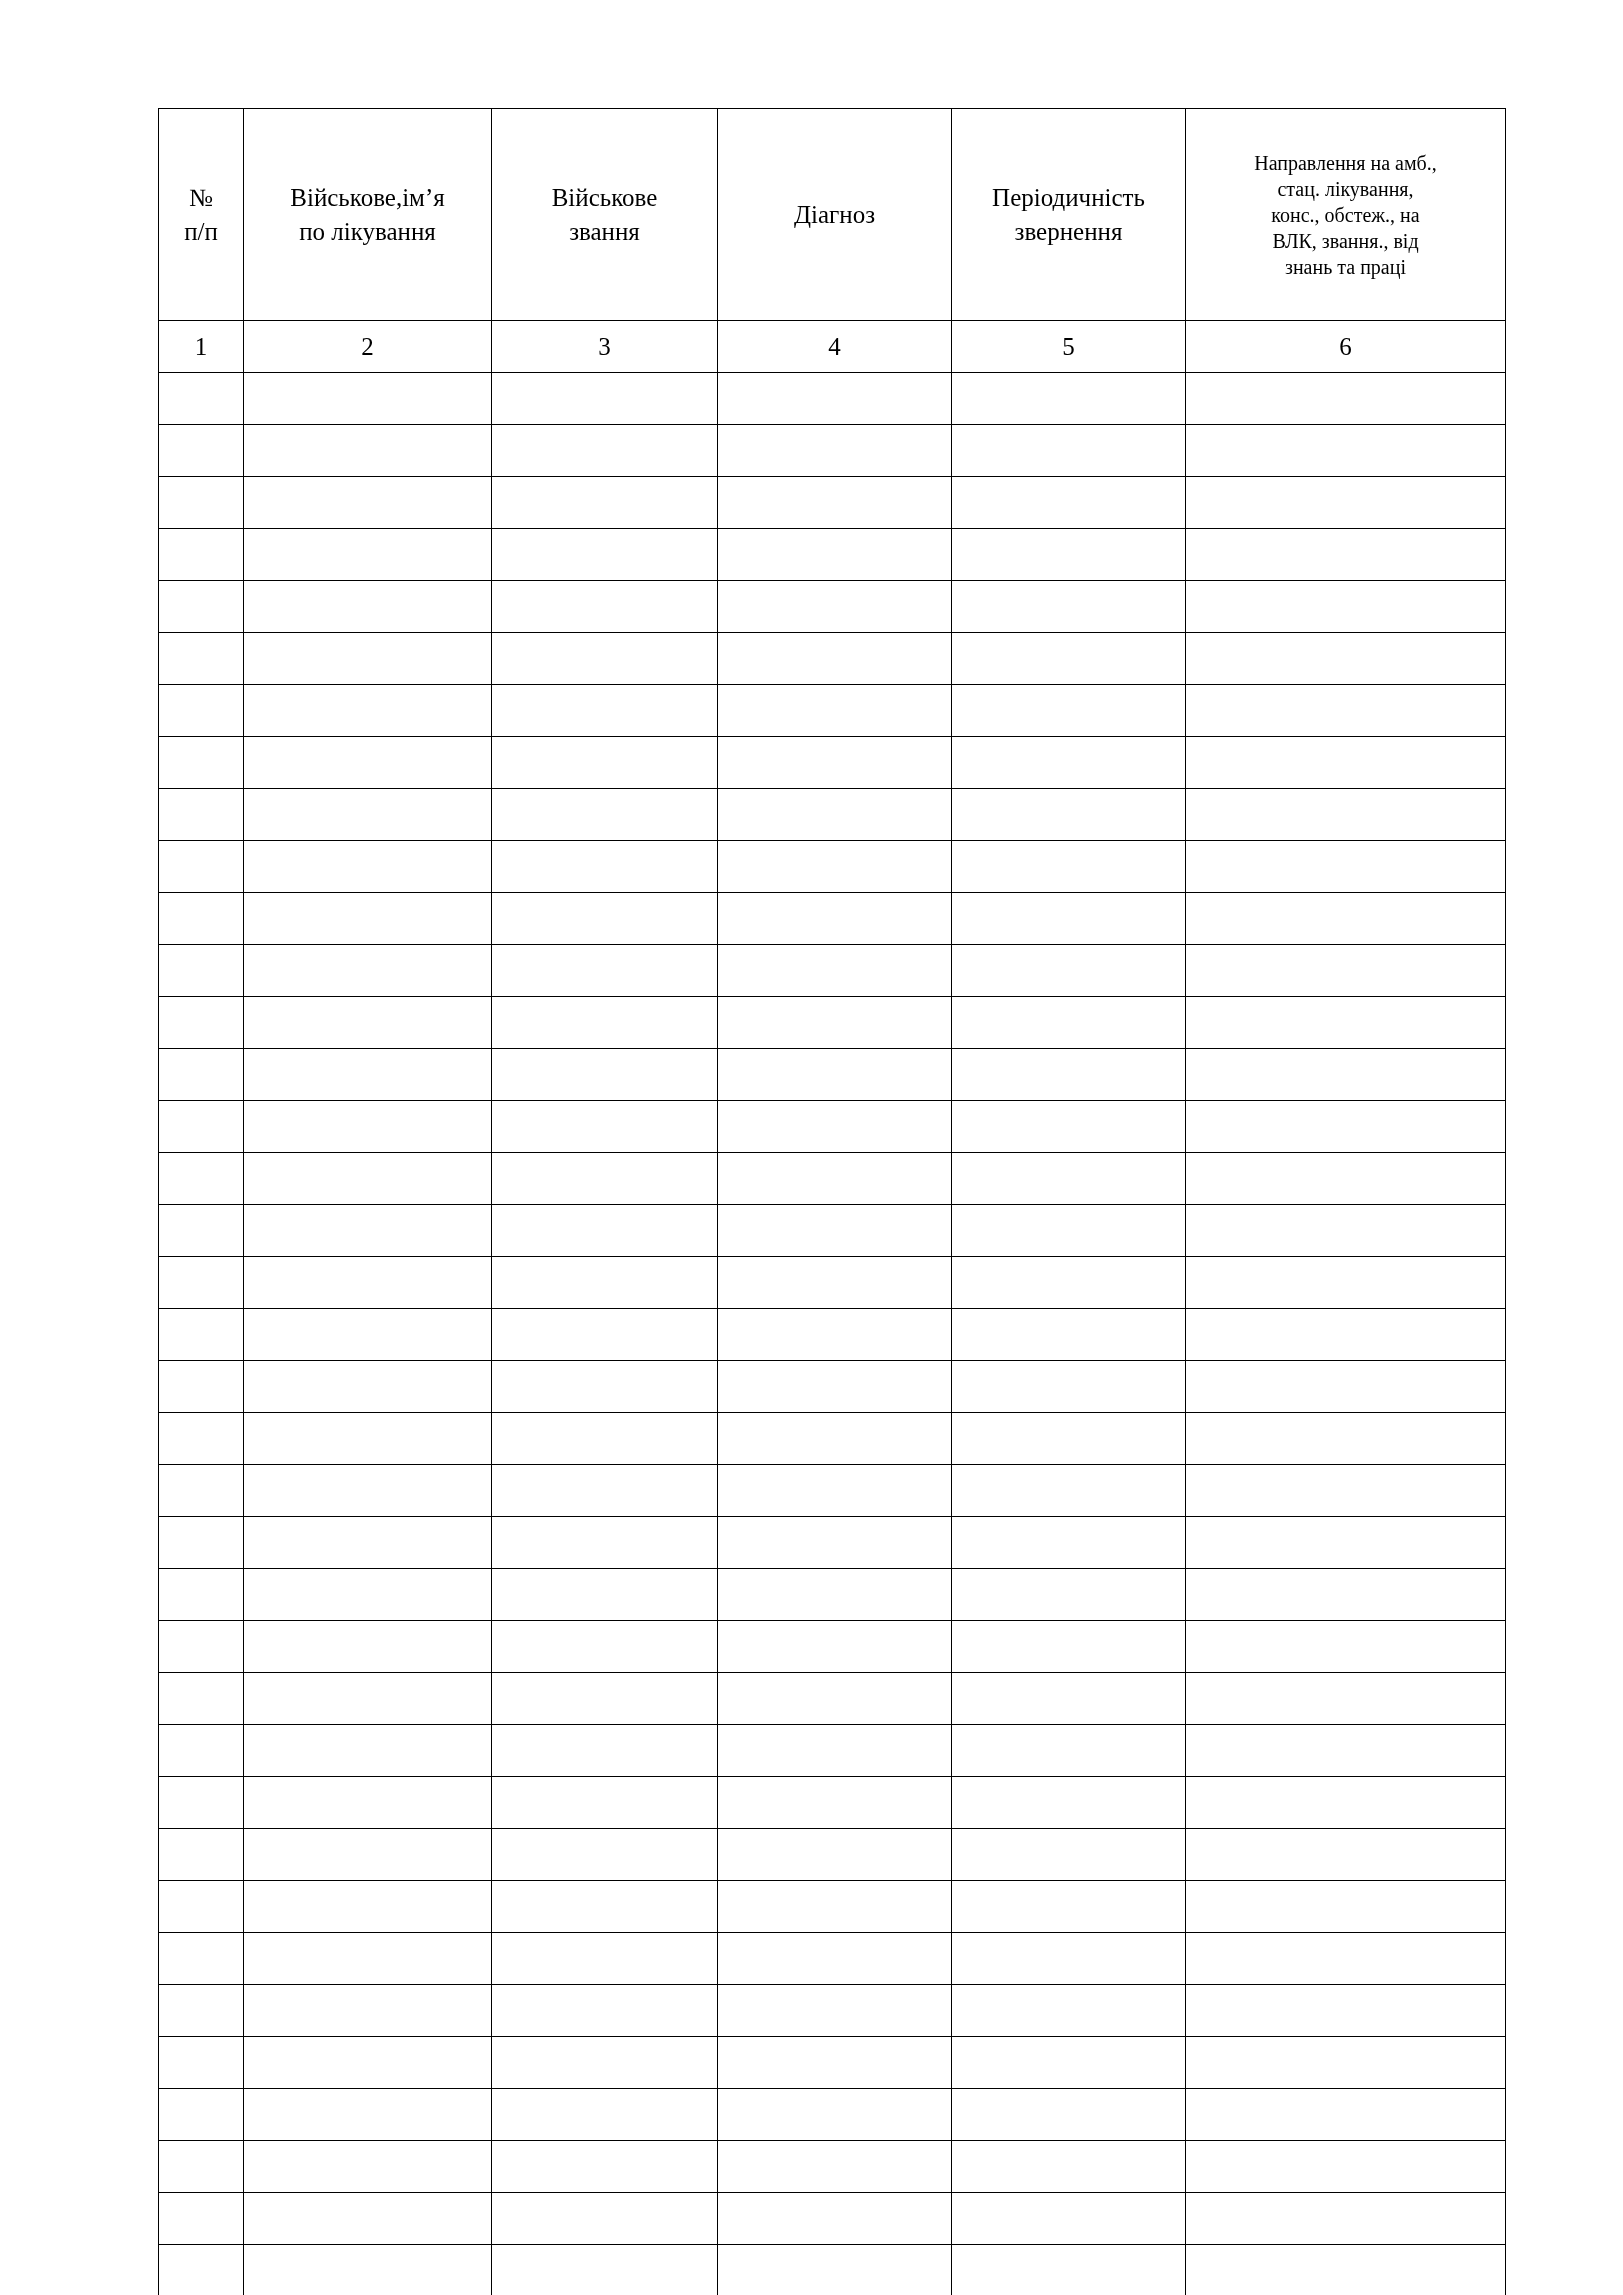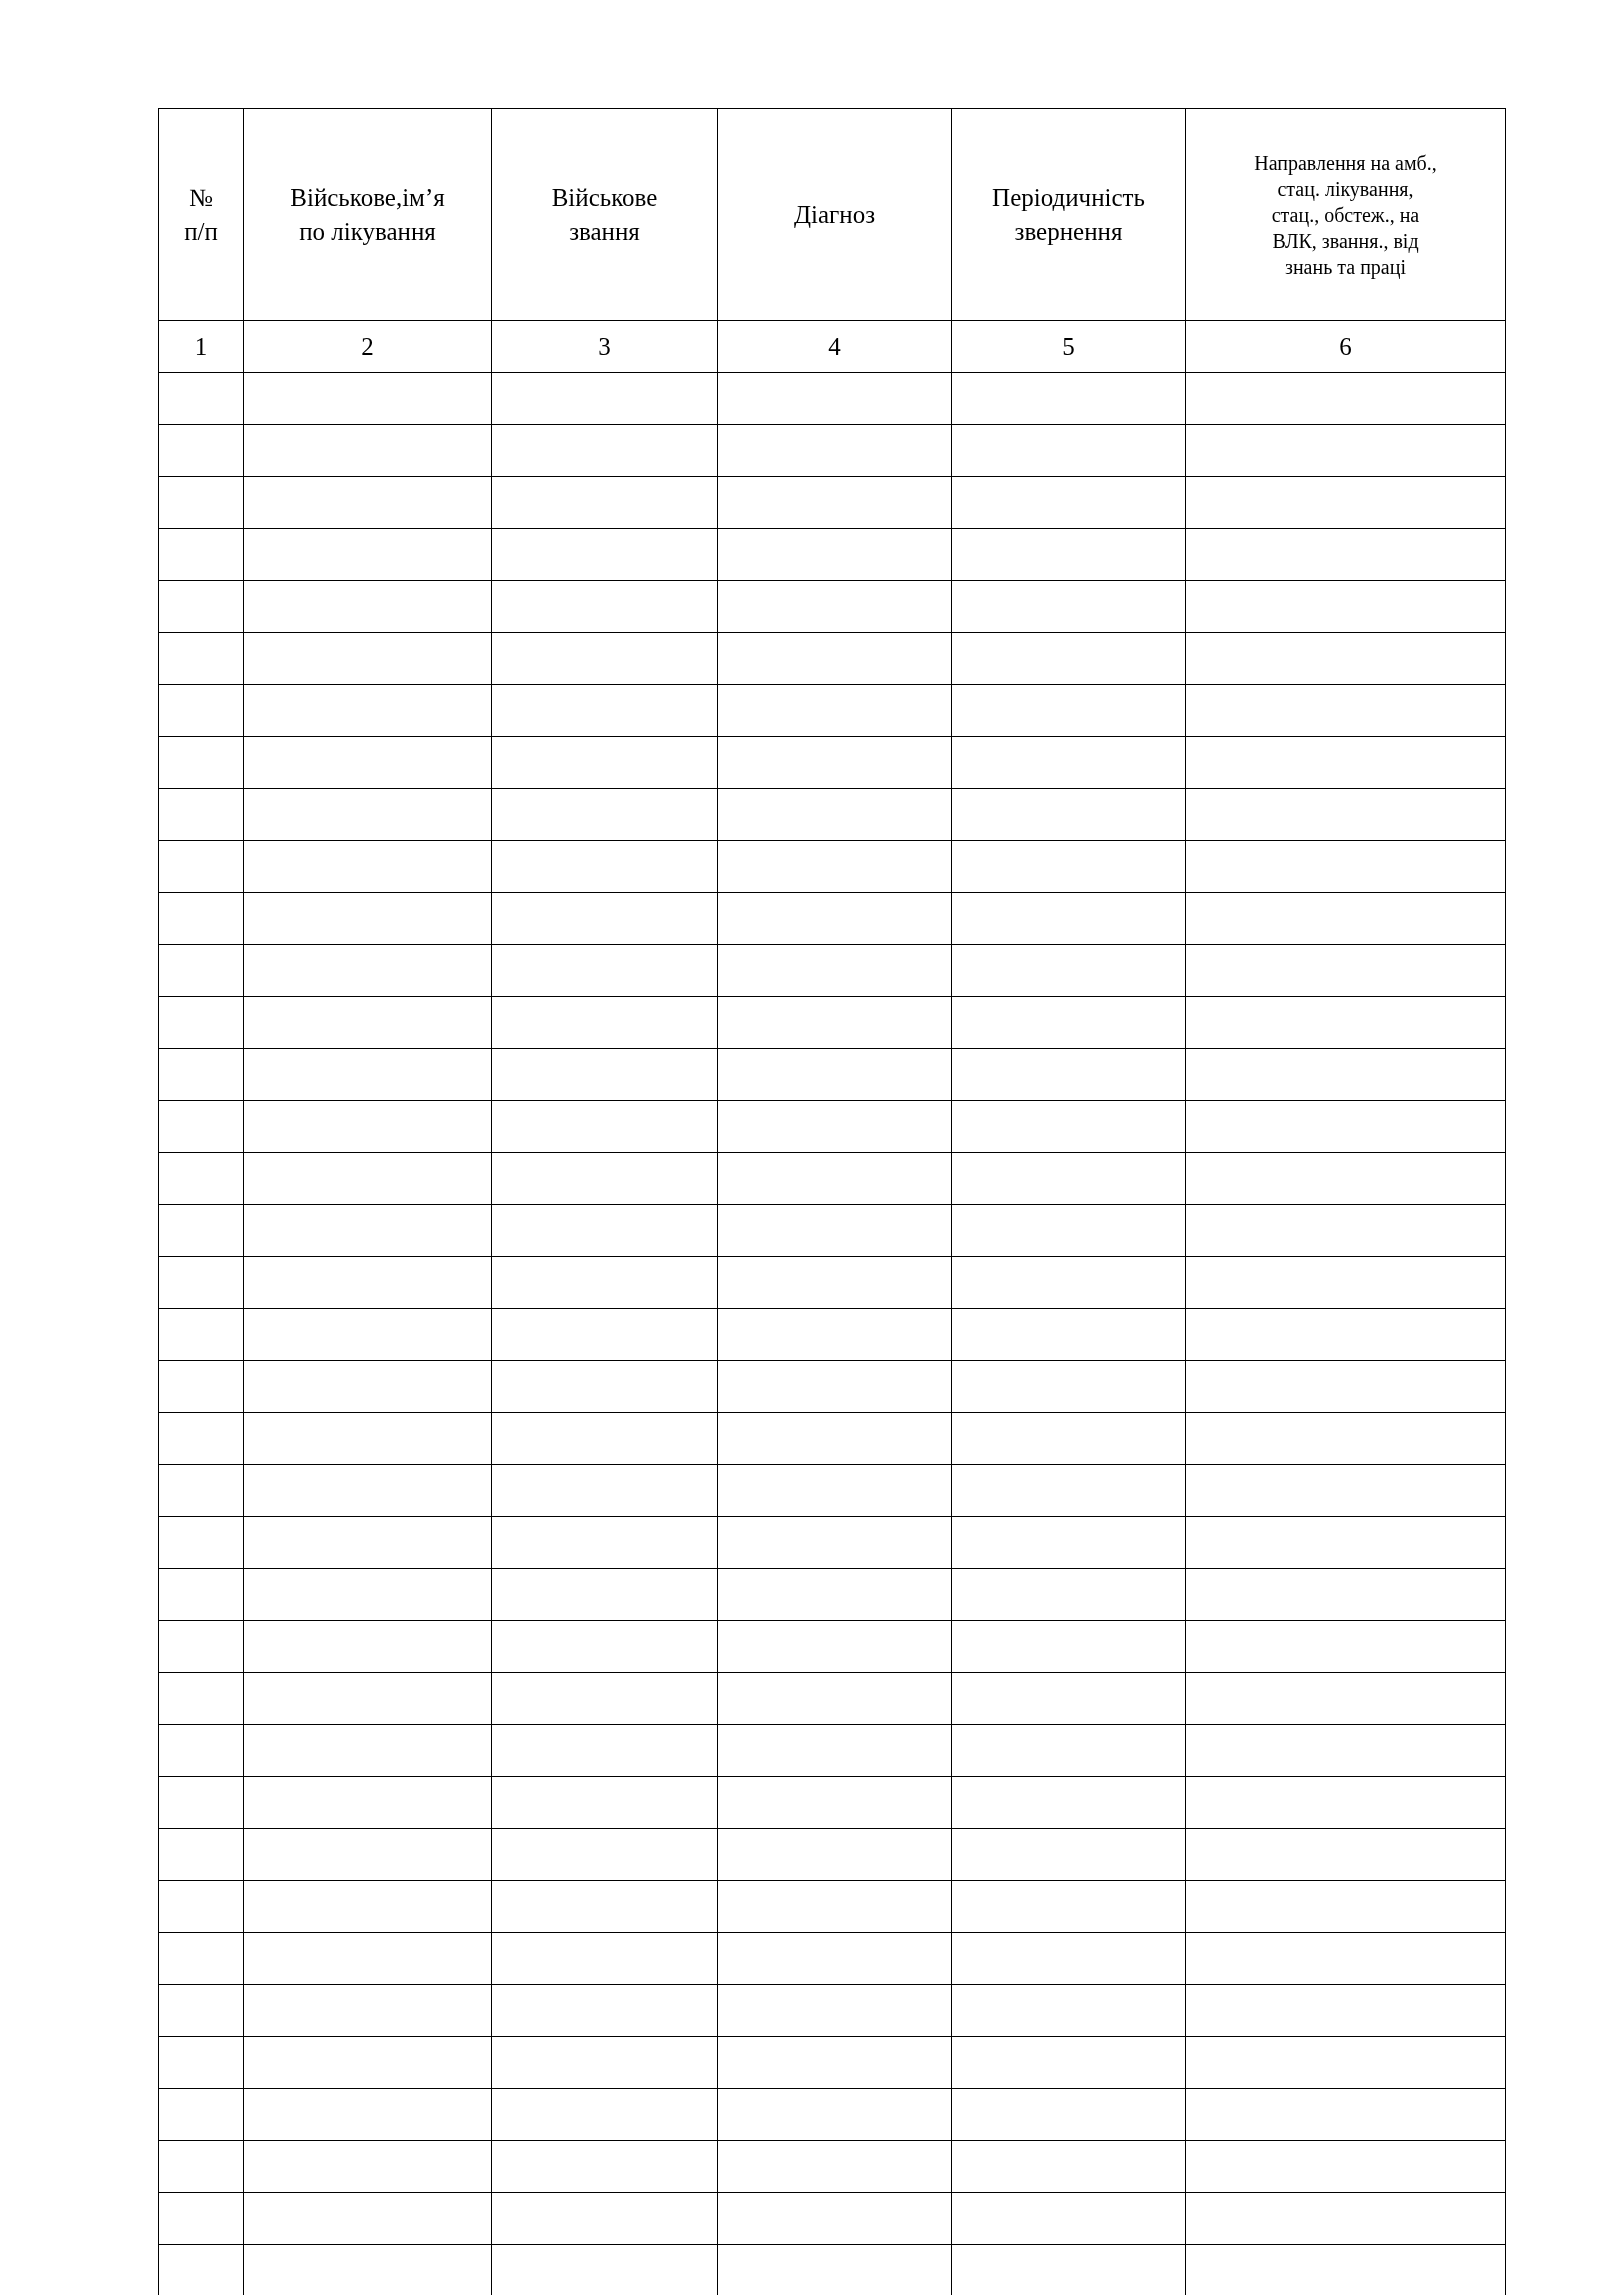--- a/index.html
+++ b/index.html
@@ -103,21 +103,21 @@
           <th>
             <span class="ml">Діагноз</span>
           </th>
           <th>
             <span class="ml">Періодичність</span>
             <span class="ml">звернення</span>
           </th>
           <th class="hdr-wide">
             <span class="ml">Направлення на амб.,</span>
             <span class="ml">стац. лікування,</span>
-            <span class="ml">стац., обстеж., на</span>
+            <span class="ml">конс., обстеж., на</span>
             <span class="ml">ВЛК, звання., від</span>
             <span class="ml">знань та праці</span>
           </th>
         </tr>
         <tr class="numbering">
           <td>1</td>
           <td>2</td>
           <td>3</td>
           <td>4</td>
           <td>5</td>

